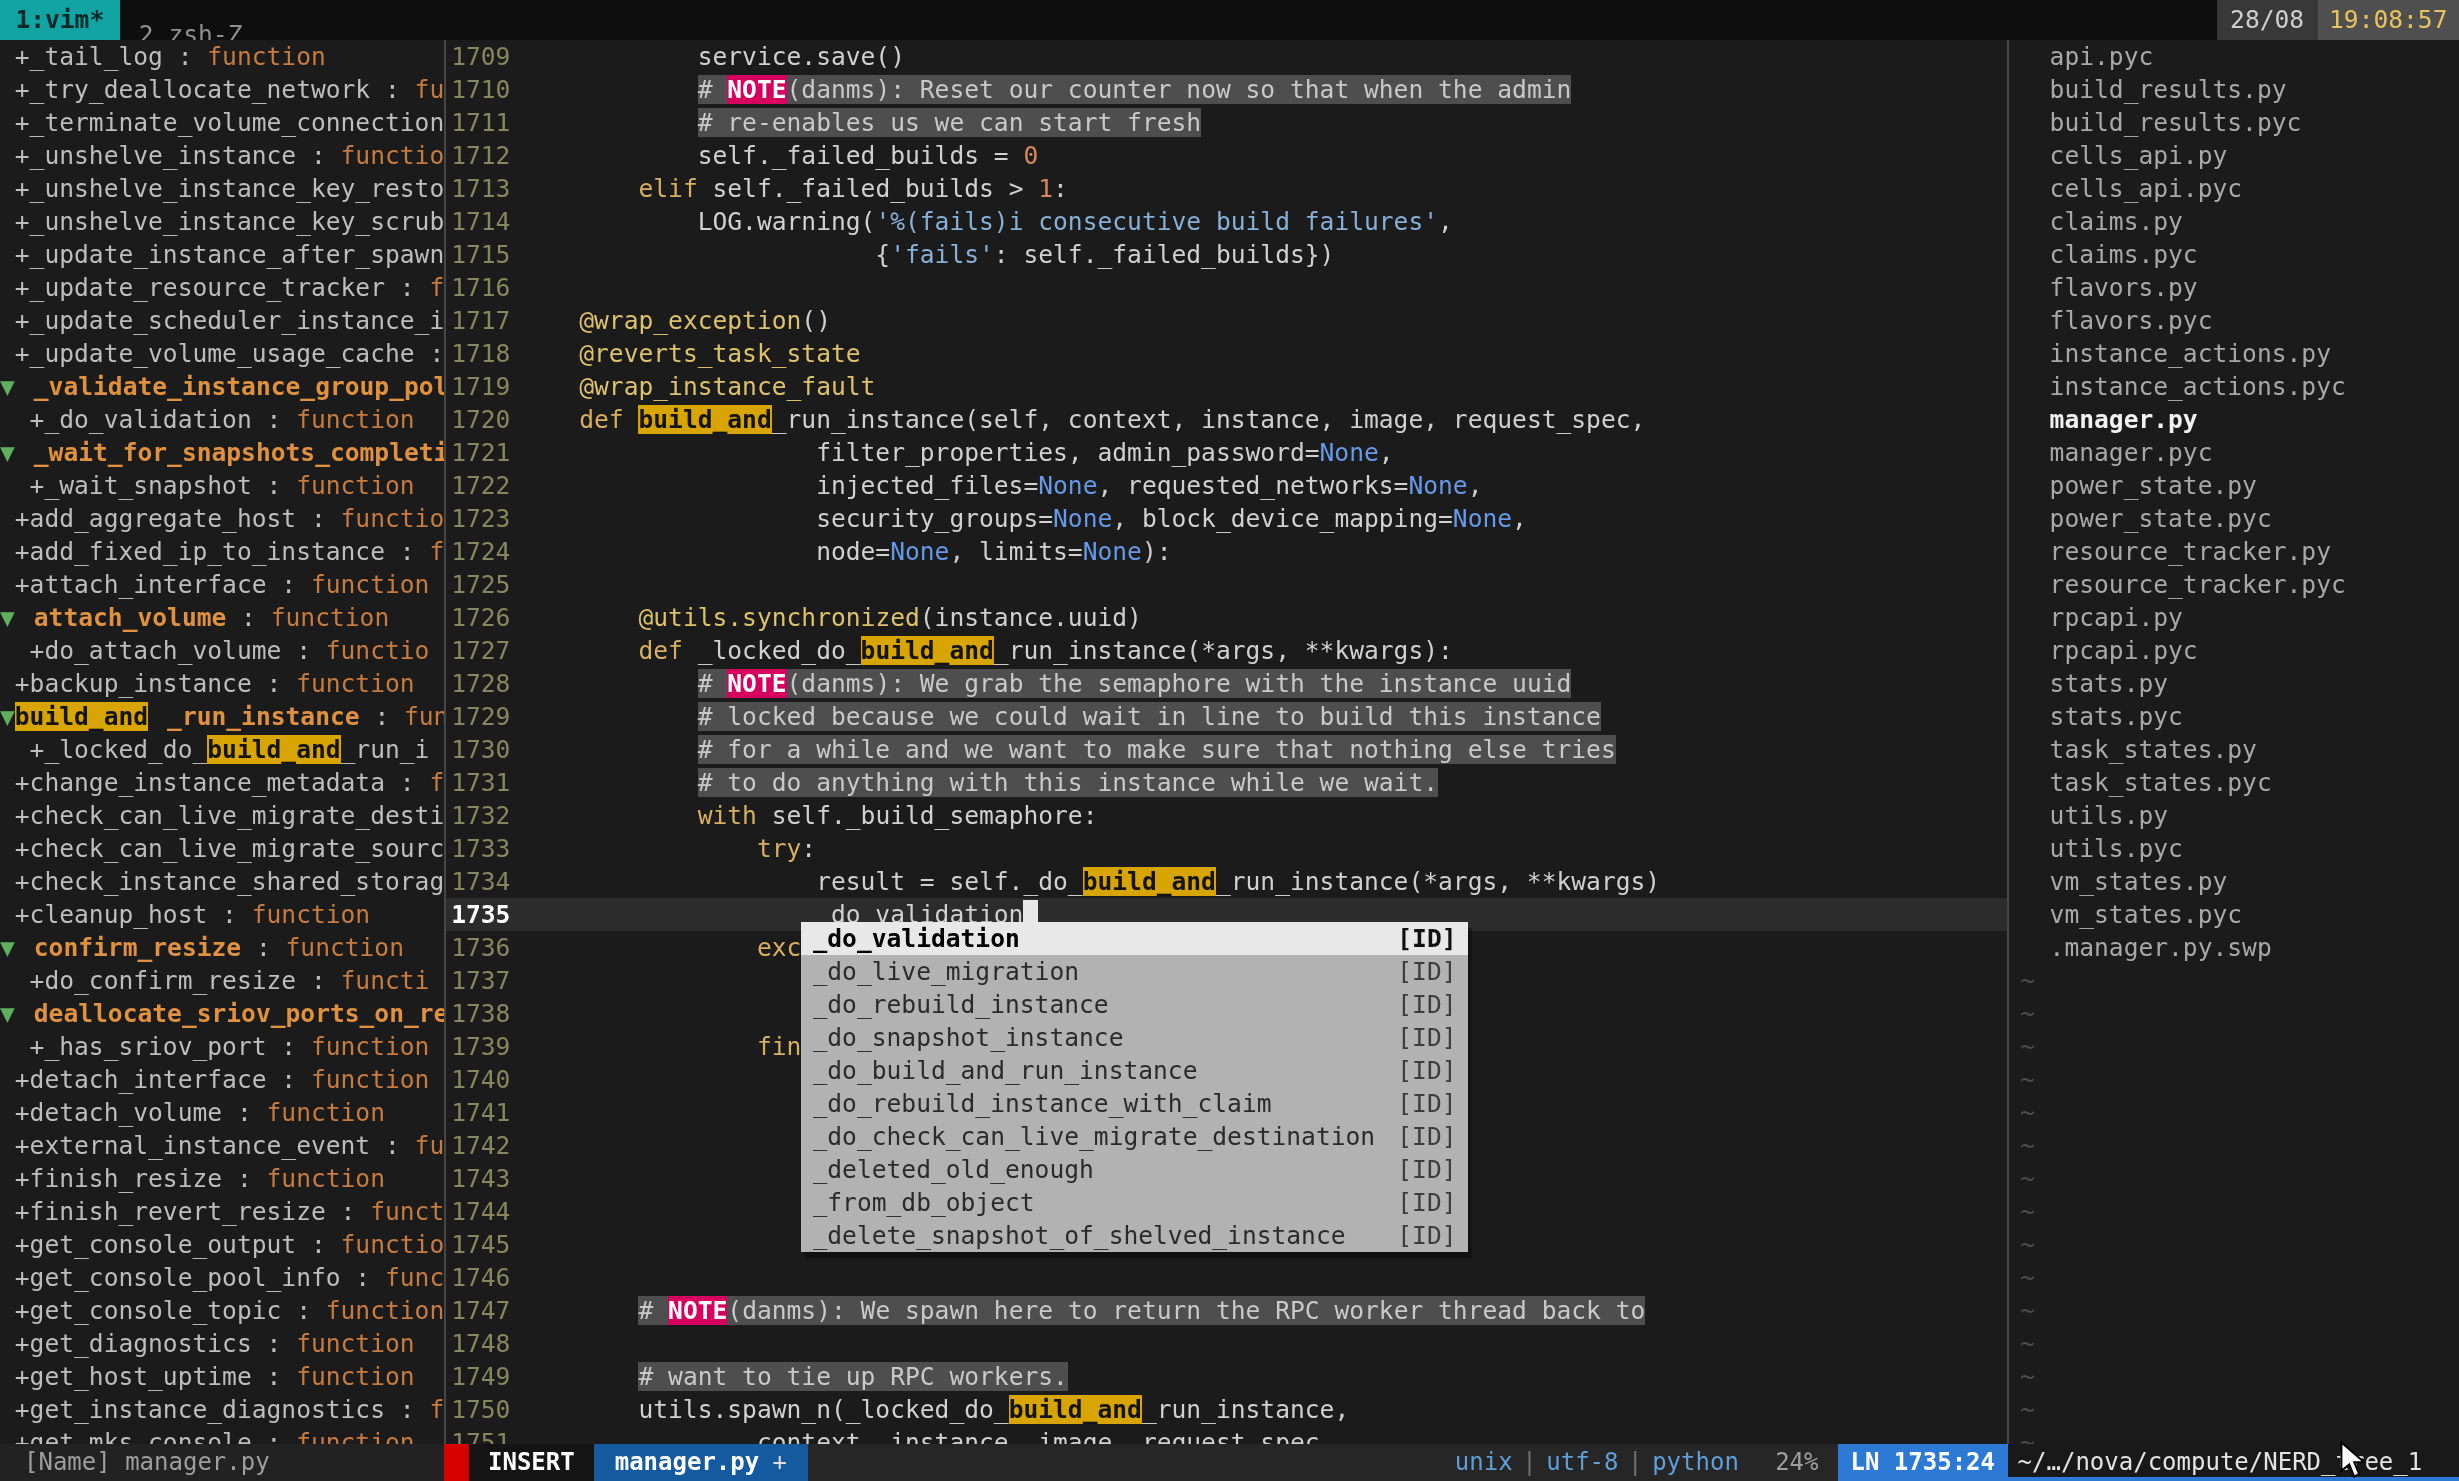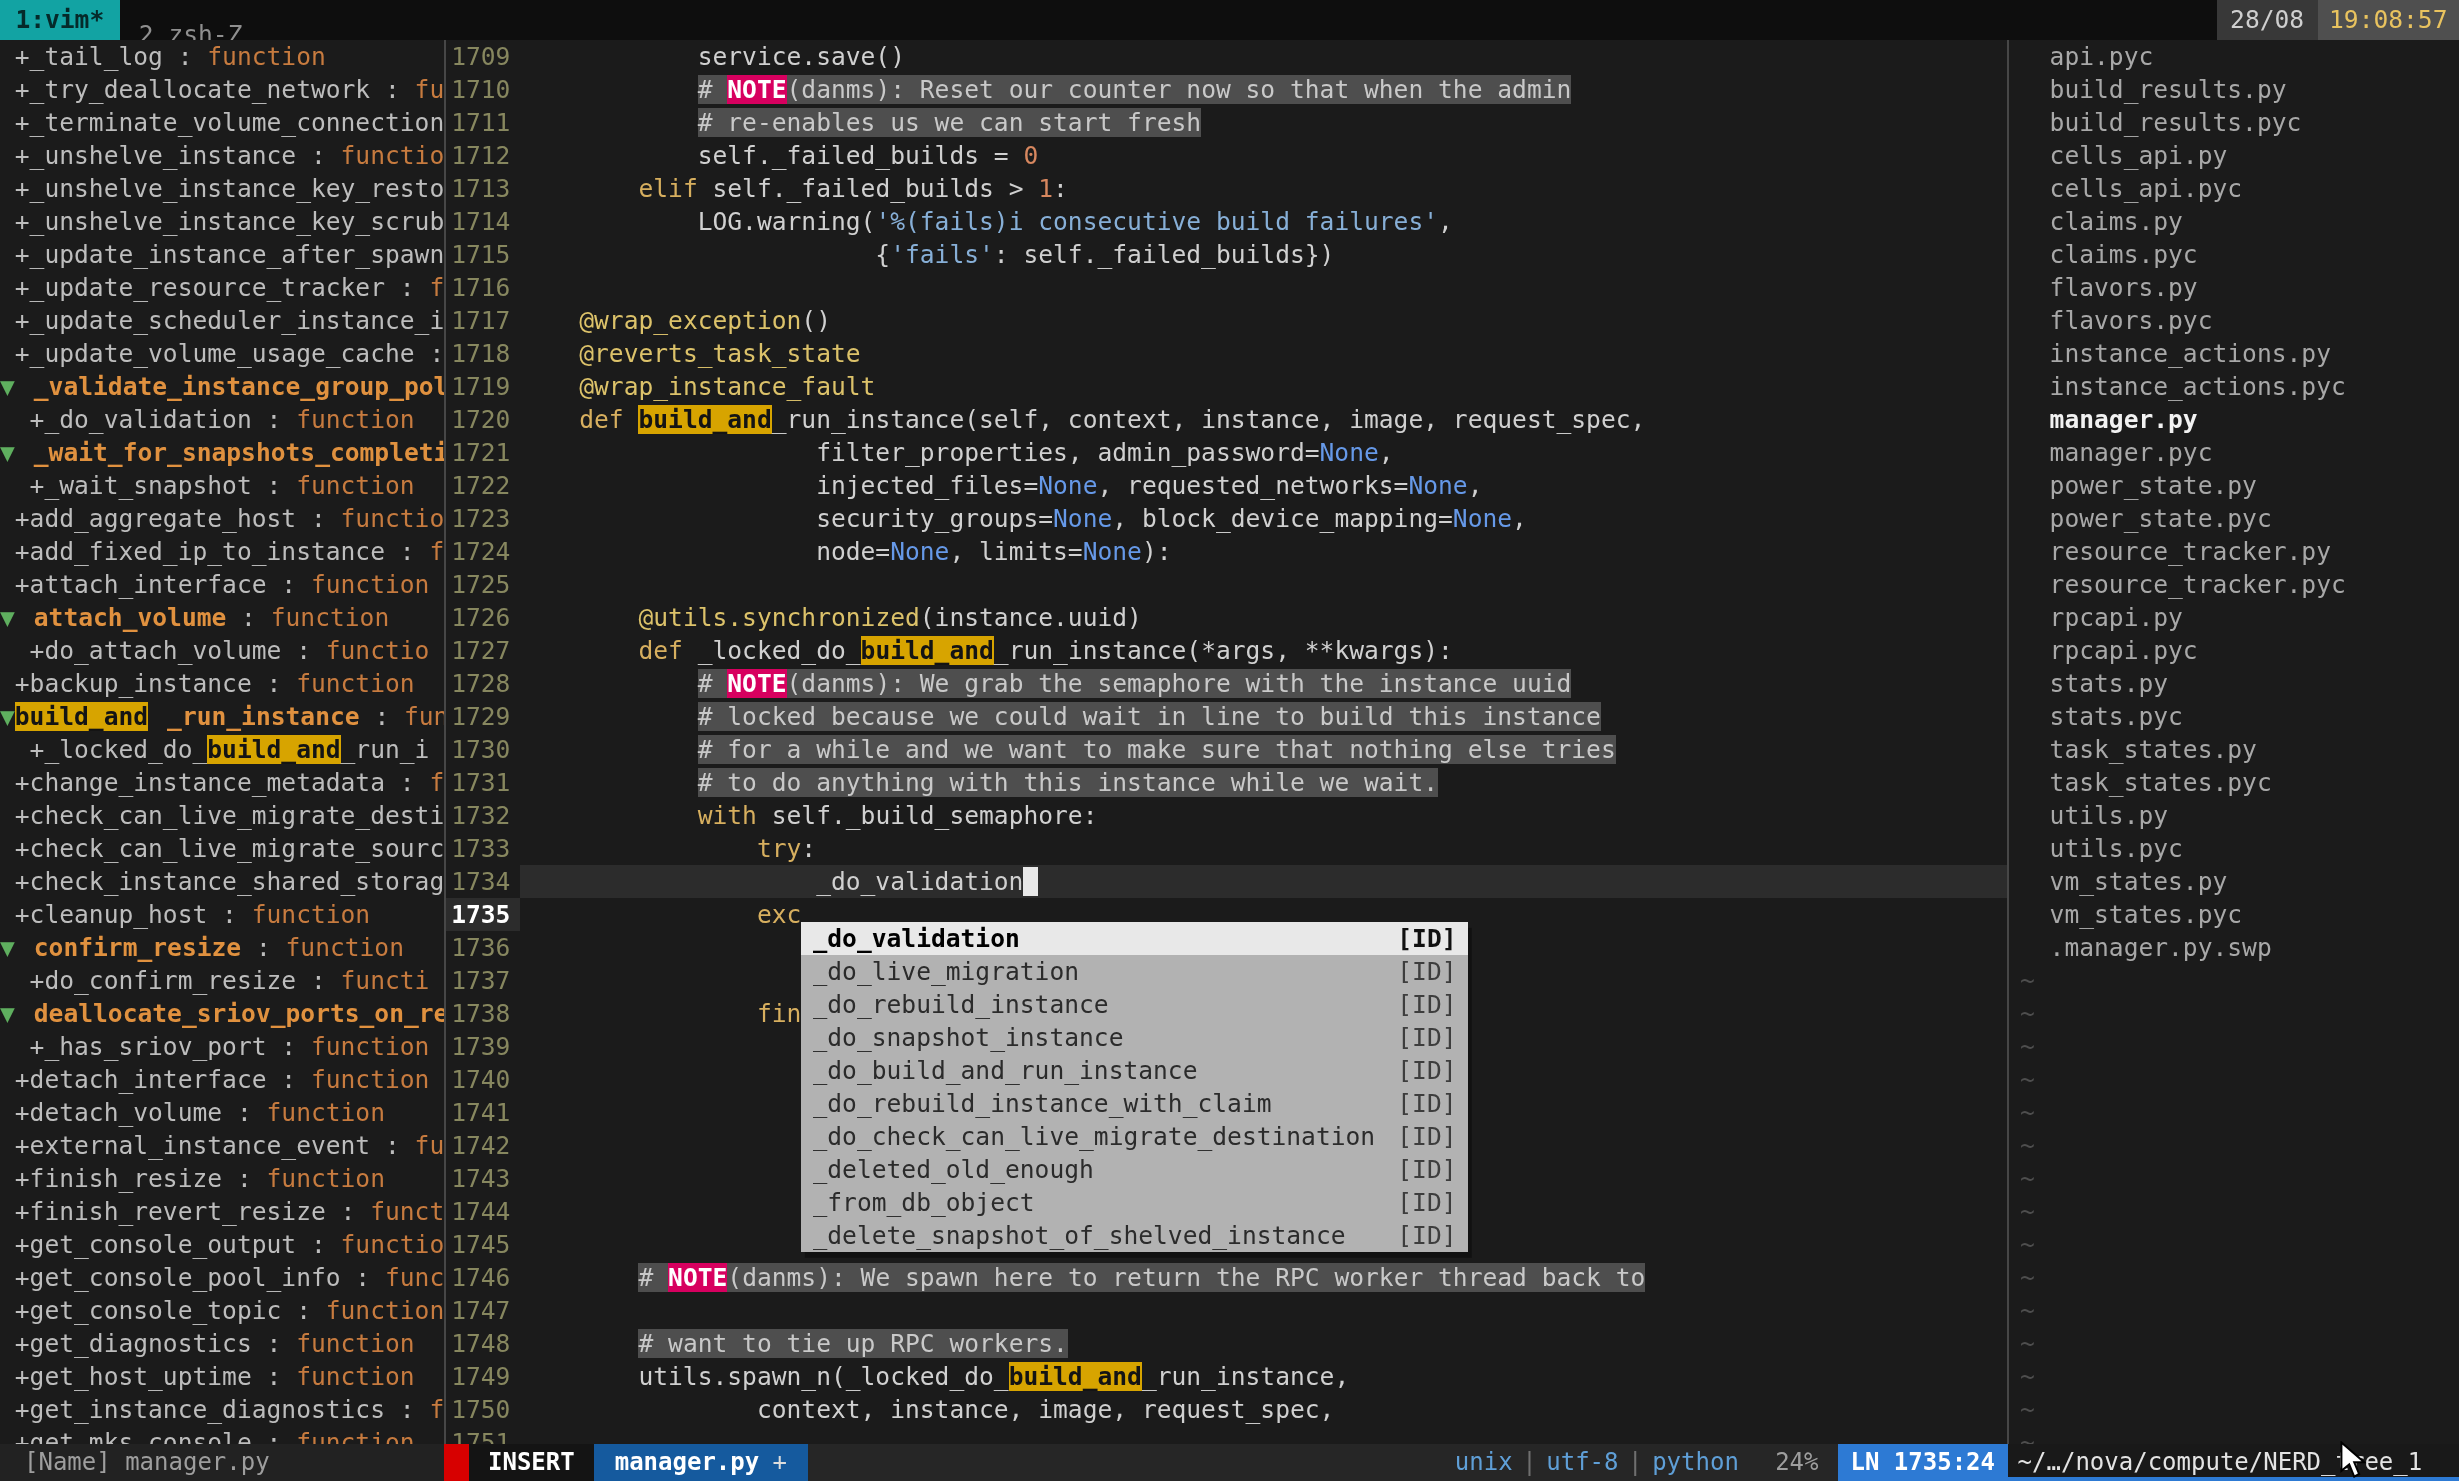--- a/index.html
+++ b/index.html
@@ -210,20 +210,21 @@
     <div class="row crow"><span class="sg-t">                    node=</span><span class="sg-N">None</span><span class="sg-t">, limits=</span><span class="sg-N">None</span><span class="sg-t">):</span></div>
     <div class="row crow"></div>
     <div class="row crow"><span class="sg-t">        </span><span class="sg-d">@utils.synchronized</span><span class="sg-t">(instance.uuid)</span></div>
     <div class="row crow"><span class="sg-t">        </span><span class="sg-k">def</span><span class="sg-t"> _locked_do_</span><span class="sg-h">build_and</span><span class="sg-t">_run_instance(*args, **kwargs):</span></div>
     <div class="row crow"><span class="sg-t">            </span><span class="sg-c"># </span><span class="sg-x">NOTE</span><span class="sg-c">(danms): We grab the semaphore with the instance uuid</span></div>
     <div class="row crow"><span class="sg-t">            </span><span class="sg-c"># locked because we could wait in line to build this instance</span></div>
     <div class="row crow"><span class="sg-t">            </span><span class="sg-c"># for a while and we want to make sure that nothing else tries</span></div>
     <div class="row crow"><span class="sg-t">            </span><span class="sg-c"># to do anything with this instance while we wait.</span></div>
     <div class="row crow"><span class="sg-t">            </span><span class="sg-k">with</span><span class="sg-t"> self._build_semaphore:</span></div>
     <div class="row crow"><span class="sg-t">                </span><span class="sg-k">try</span><span class="sg-t">:</span></div>
+    <div class="row crow"><span class="sg-t">                    result = self._do_</span><span class="sg-h">build_and</span><span class="sg-t">_run_instance(*args, **kwargs)</span></div>
     <div class="row crow ccur"><span class="sg-t">                    _do_validation</span><span class="sg-cur"> </span></div>
     <div class="row crow"><span class="sg-t">                </span><span class="sg-k">exc</span></div>
     <div class="row crow"></div>
     <div class="row crow"></div>
     <div class="row crow"><span class="sg-t">                </span><span class="sg-k">fin</span></div>
     <div class="row crow"></div>
     <div class="row crow"></div>
     <div class="row crow"></div>
     <div class="row crow"></div>
     <div class="row crow"></div>

